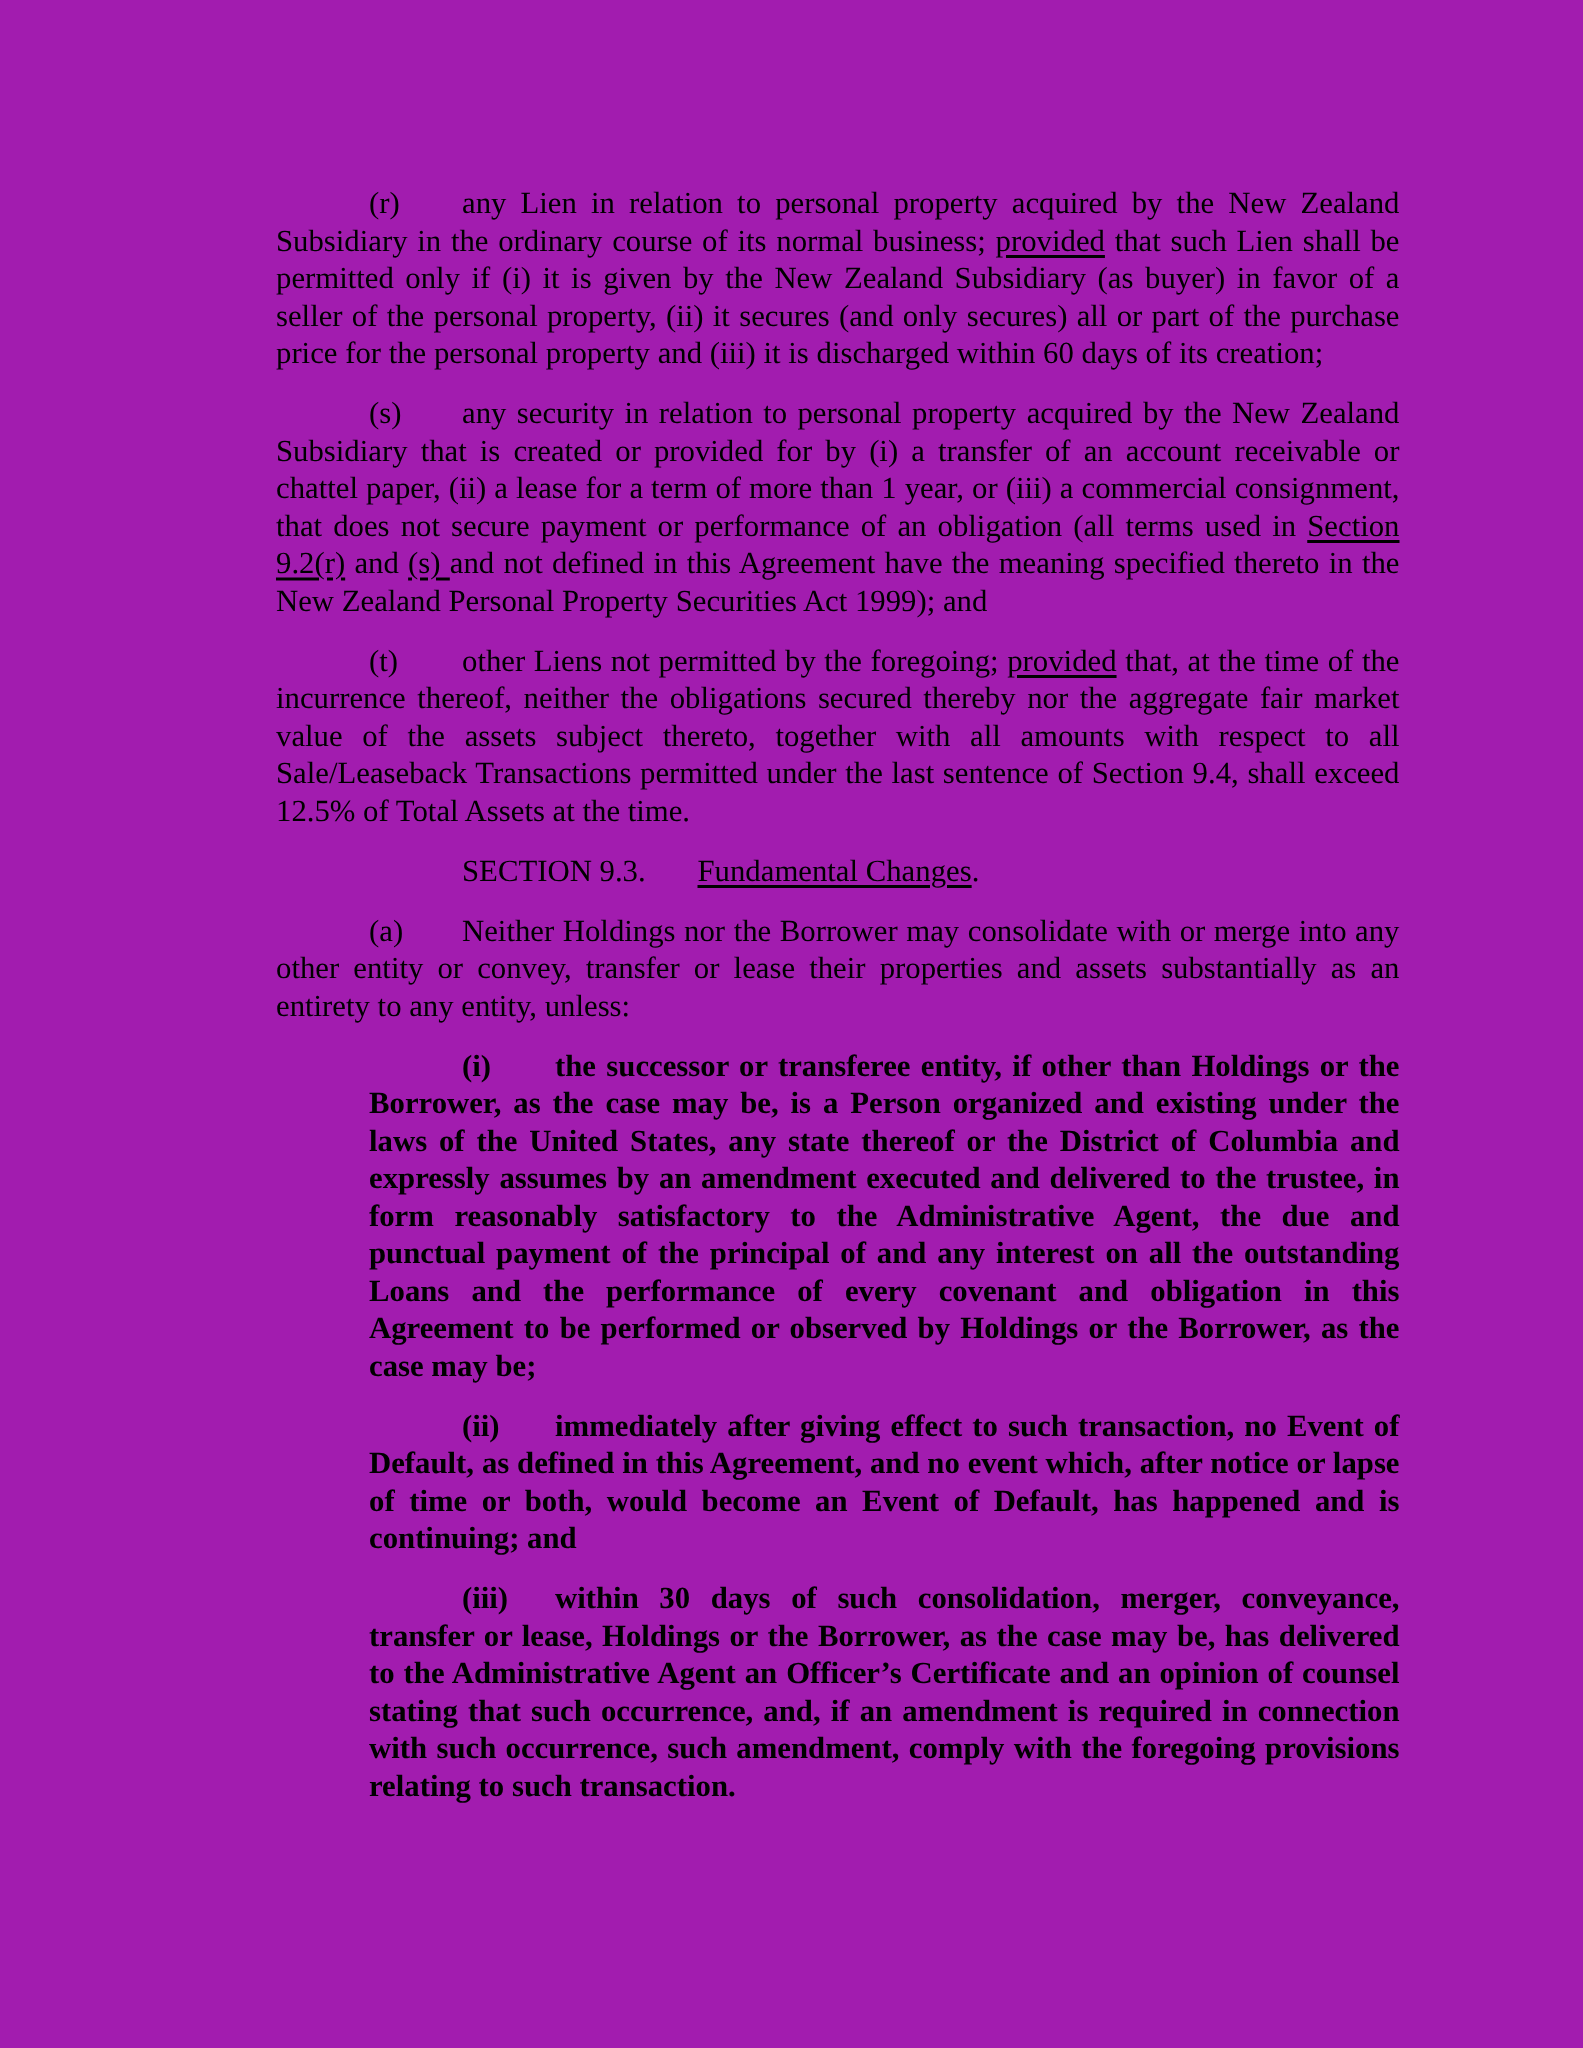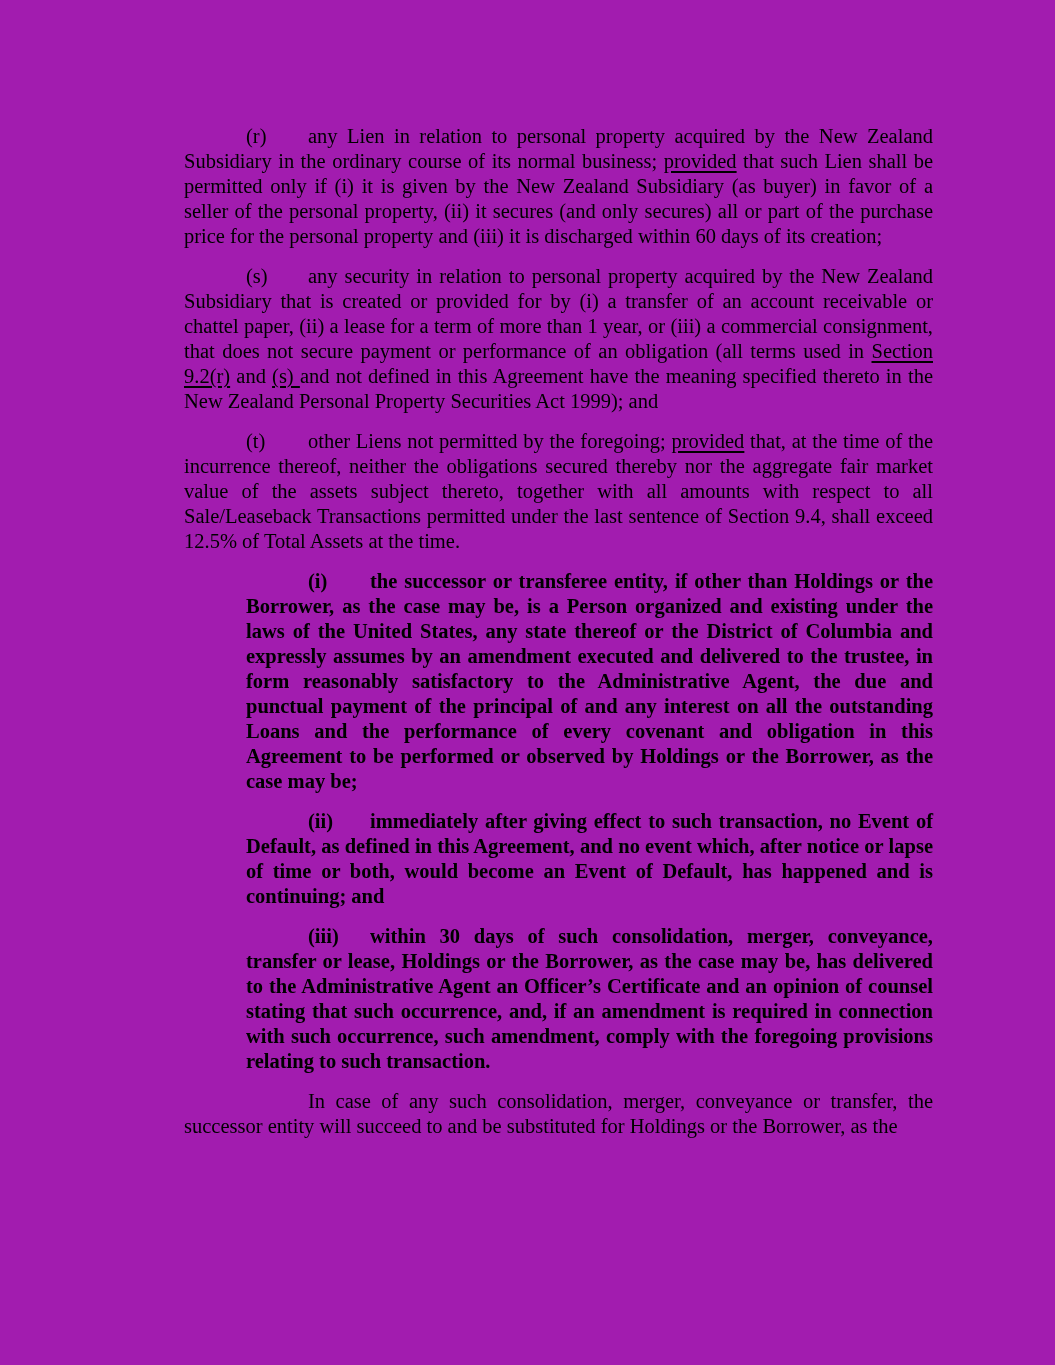--- a/index.html
+++ b/index.html
@@ -48,17 +48,18 @@
     text-decoration-thickness: 1.5px;
   }
 </style>
 </head>
 <body>
 
 <main class="sheet" id="doc" style="background: #a21caf; color: rgb(0, 0, 0);">
     <p class="para body"><span class="label">(r)</span><span>any Lien in relation to personal property acquired by the New Zealand Subsidiary in the ordinary course of its normal business; </span><span class="u">provided</span><span> that such Lien shall be permitted only if (i) it is given by the New Zealand Subsidiary (as buyer) in favor of a seller of the personal property, (ii) it secures (and only secures) all or part of the purchase price for the personal property and (iii) it is discharged within 60 days of its creation;</span></p>
     <p class="para body"><span class="label">(s)</span><span>any security in relation to personal property acquired by the New Zealand Subsidiary that is created or provided for by (i) a transfer of an account receivable or chattel paper, (ii) a lease for a term of more than 1 year, or (iii) a commercial consignment, that does not secure payment or performance of an obligation (all terms used in </span><span class="u">Section 9.2(r)</span><span> and </span><span class="u">(s) </span><span>and not defined in this Agreement have the meaning specified thereto in the New Zealand Personal Property Securities Act 1999); and</span></p>
     <p class="para body"><span class="label">(t)</span><span>other Liens not permitted by the foregoing; </span><span class="u">provided</span><span> that, at the time of the incurrence thereof, neither the obligations secured thereby nor the aggregate fair market value of the assets subject thereto, together with all amounts with respect to all Sale/Leaseback Transactions permitted under the last sentence of Section 9.4, shall exceed 12.5% of Total Assets at the time.</span></p>
+    <p class="para heading"><span class="label">SECTION 9.3.</span><span class="u">Fundamental Changes</span><span>.</span></p>
+    <p class="para body"><span class="label">(a)</span><span>Neither Holdings nor the Borrower may consolidate with or merge into any other entity or convey, transfer or lease their properties and assets substantially as an entirety to any entity, unless:</span></p>
     <p class="para sub"><span class="label">(i)</span><span>the successor or transferee entity, if other than Holdings or the Borrower, as the case may be, is a Person organized and existing under the laws of the United States, any state thereof or the District of Columbia and expressly assumes by an amendment executed and delivered to the trustee, in form reasonably satisfactory to the Administrative Agent, the due and punctual payment of the principal of and any interest on all the outstanding Loans and the performance of every covenant and obligation in this Agreement to be performed or observed by Holdings or the Borrower, as the case may be;</span></p>
     <p class="para sub"><span class="label">(ii)</span><span>immediately after giving effect to such transaction, no Event of Default, as defined in this Agreement, and no event which, after notice or lapse of time or both, would become an Event of Default, has happened and is continuing; and</span></p>
     <p class="para sub"><span class="label">(iii)</span><span>within 30 days of such consolidation, merger, conveyance, transfer or lease, Holdings or the Borrower, as the case may be, has delivered to the Administrative Agent an Officer’s Certificate and an opinion of counsel stating that such occurrence, and, if an amendment is required in connection with such occurrence, such amendment, comply with the foregoing provisions relating to such transaction.</span></p>
-    <p class="para continuation"><span>In case of any such consolidation, merger, conveyance or transfer, the successor entity will succeed to and be substituted for Holdings or the Borrower, as the</span></p>
   </main>
 
 </body></html>

